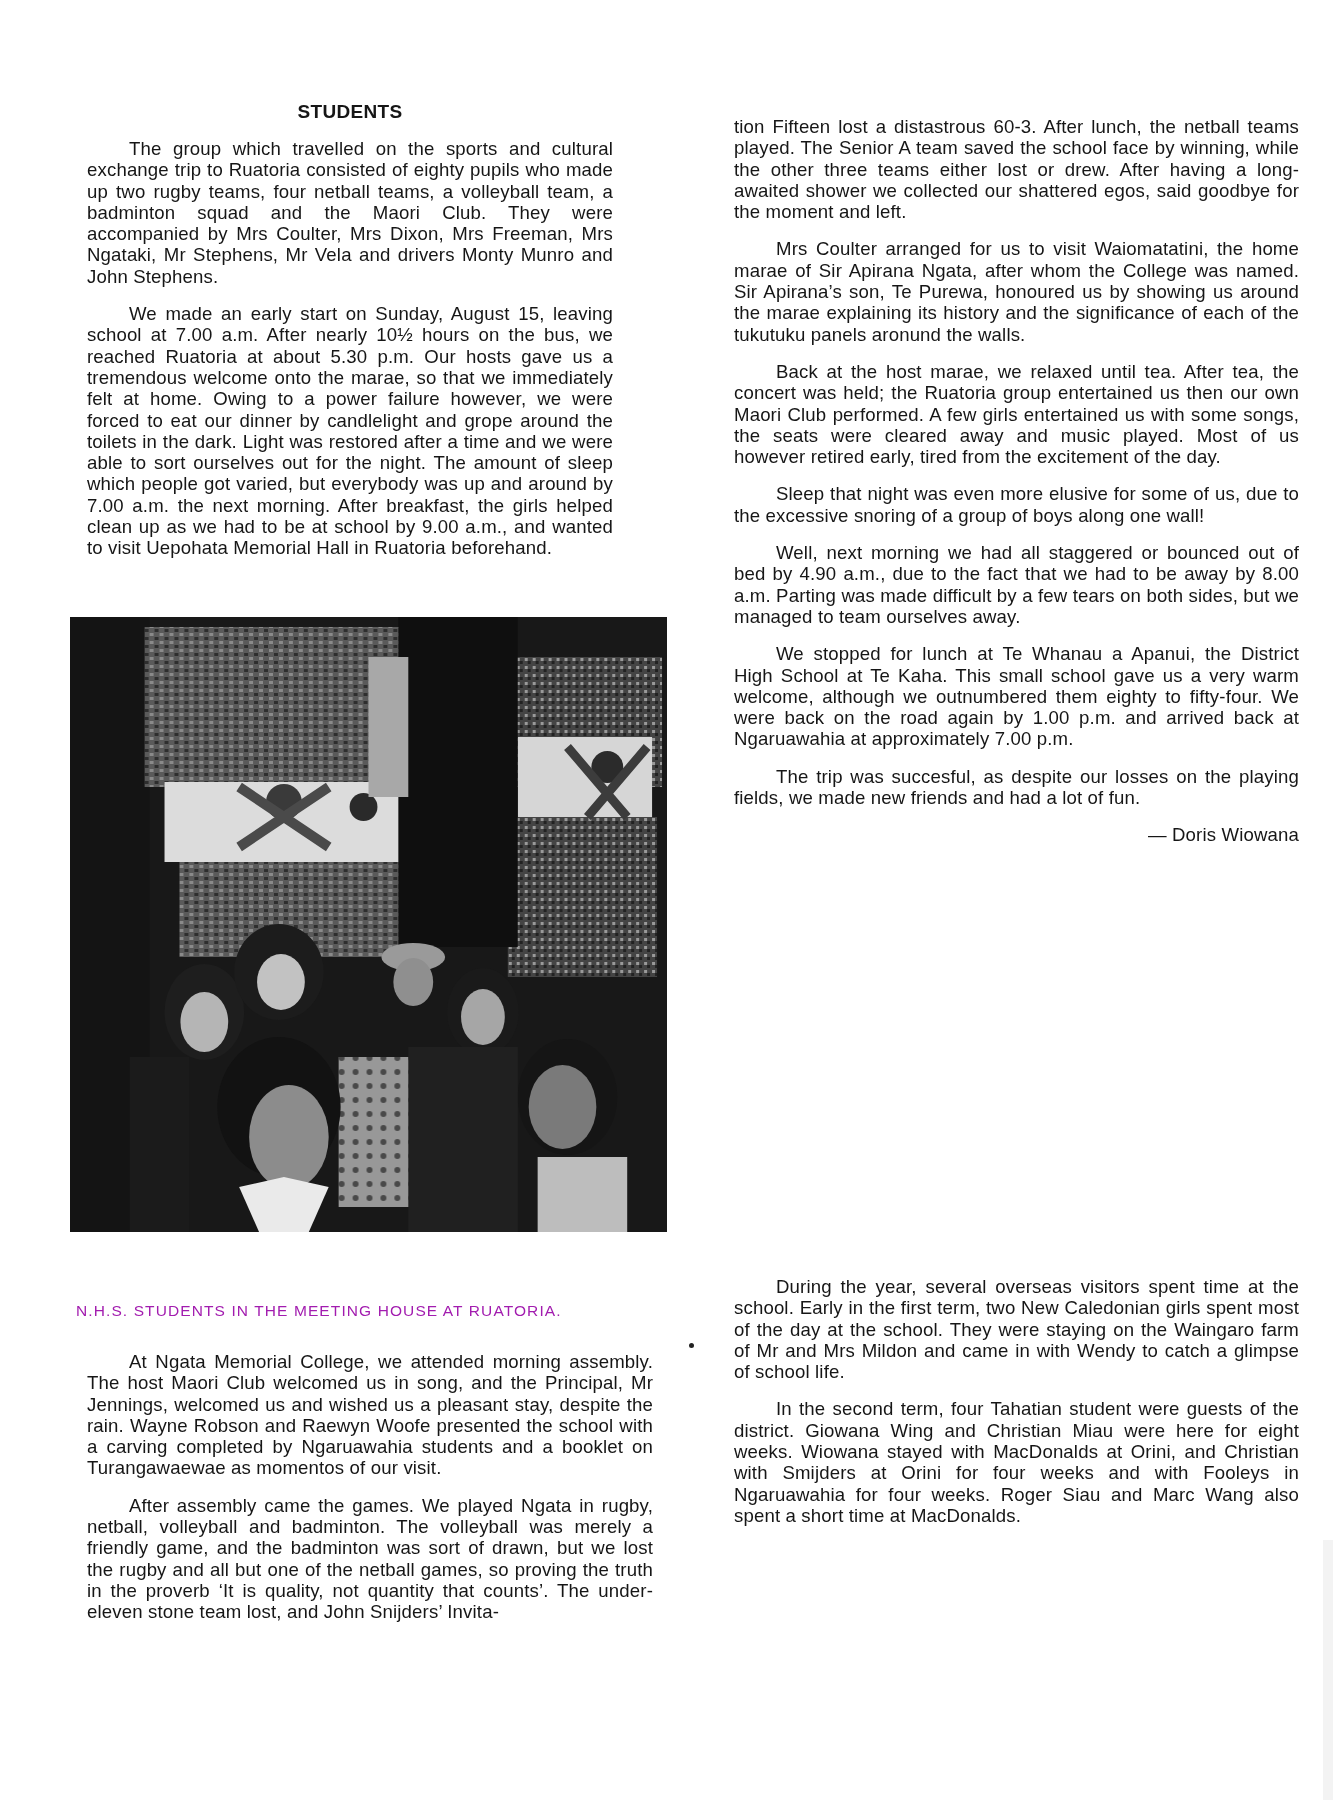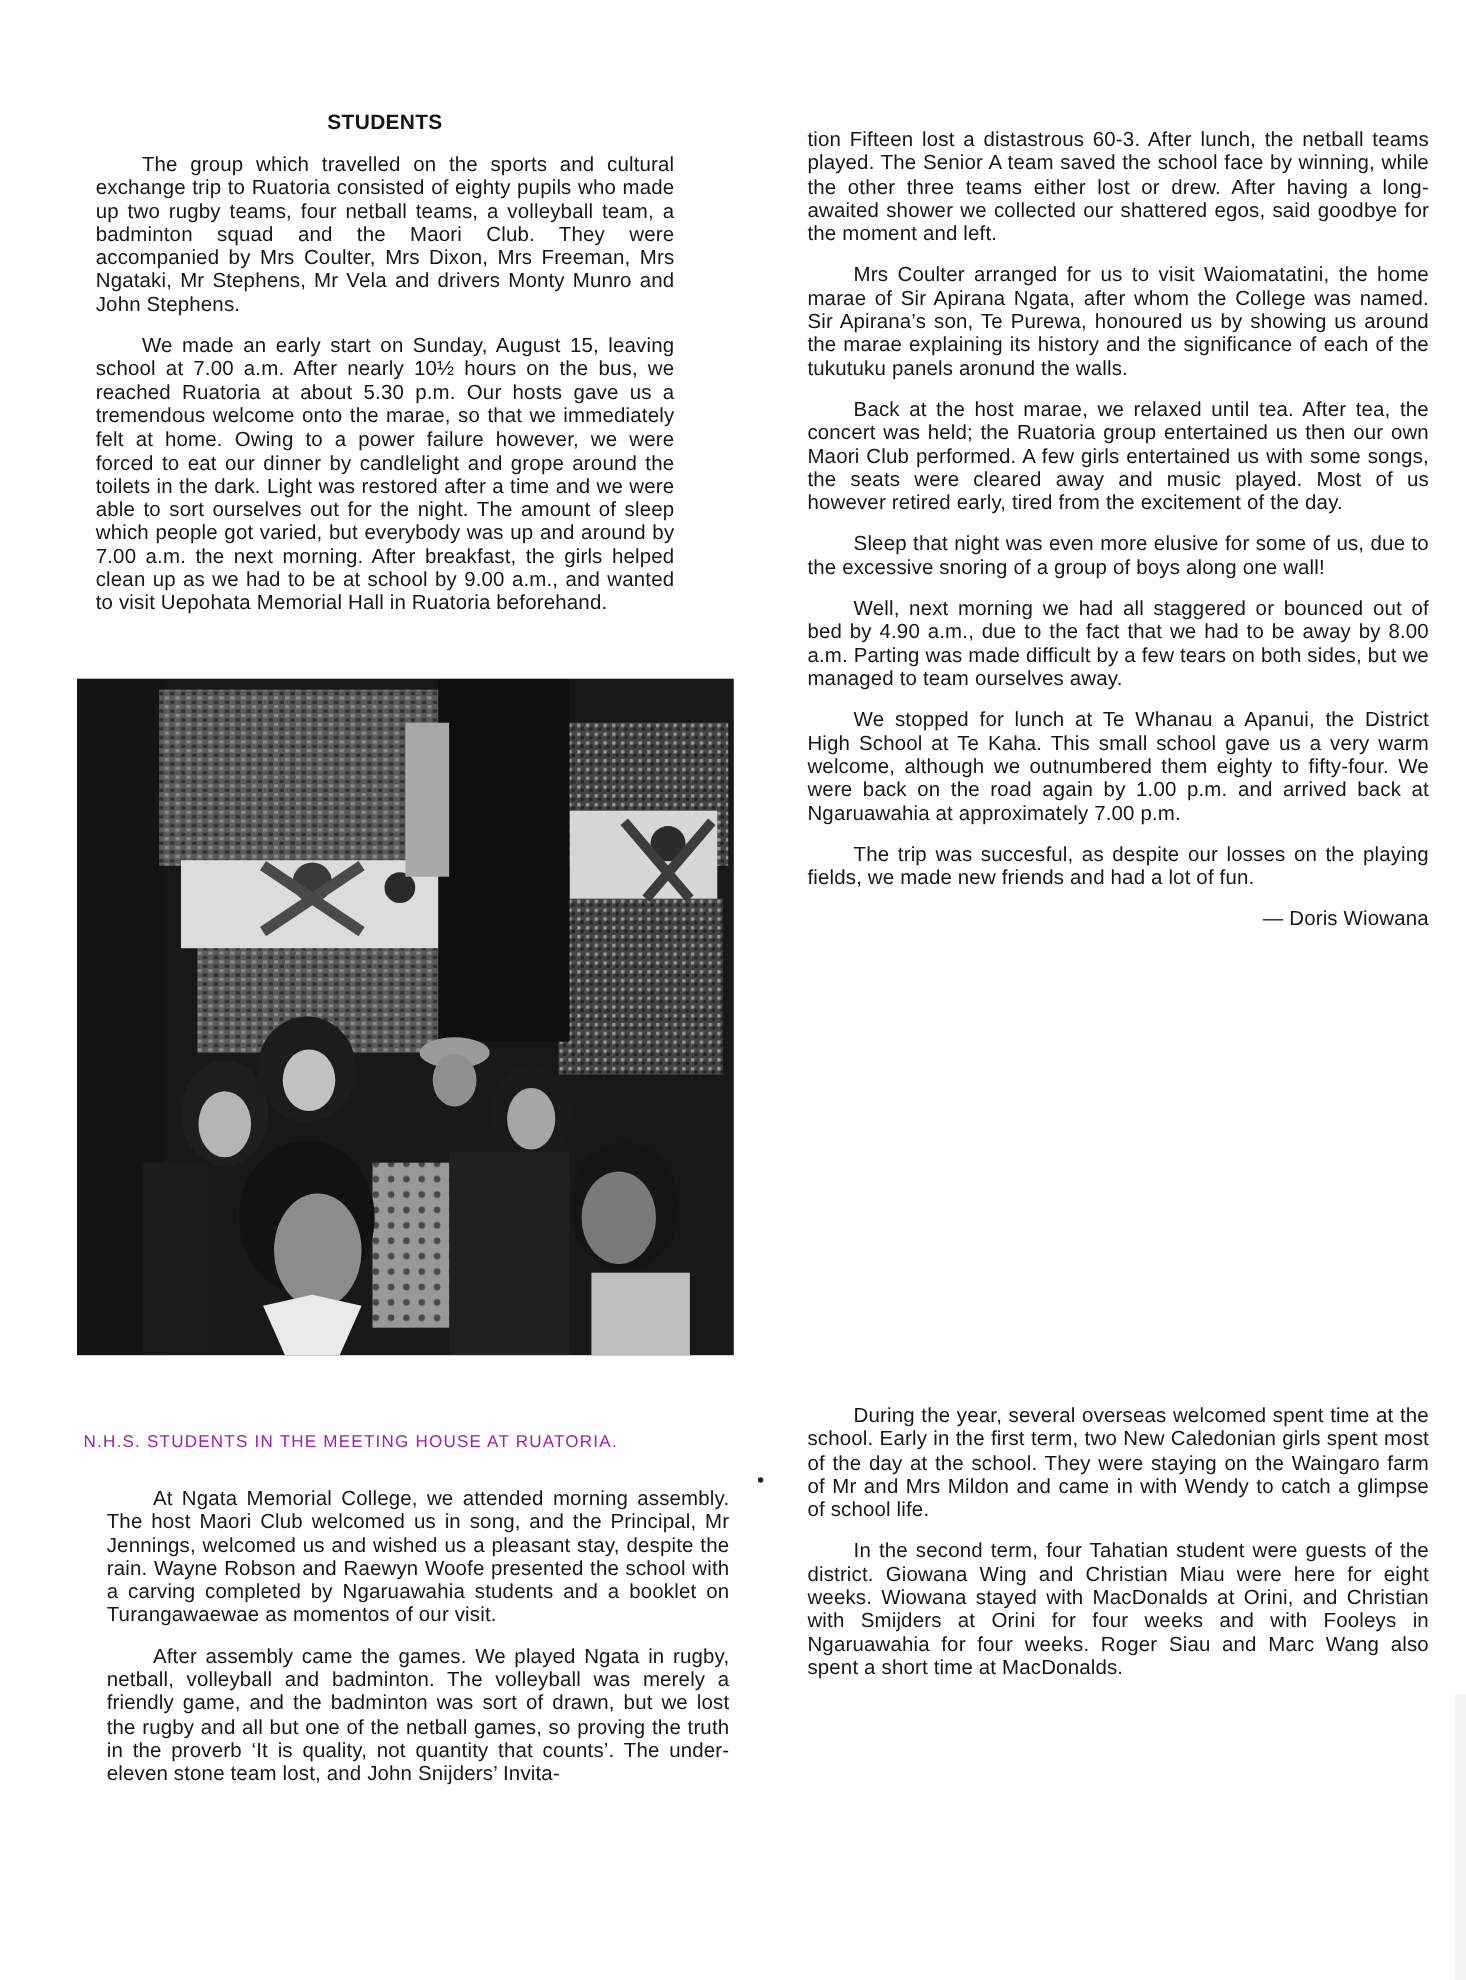--- a/index.html
+++ b/index.html
@@ -7,21 +7,21 @@
     width: 1333px; height: 1800px; position: relative; overflow: hidden;
     font-family: "Liberation Sans", "DejaVu Sans", sans-serif;
     color: #161616;
   }
   .col { position: absolute; font-size: 18.6px; line-height: 21.3px; letter-spacing: 0.15px; }
   .col p { margin: 16px; text-align: justify; text-indent: 42px; }
   .col p.noindent { text-indent: 0; }
   .heading { font-weight: bold; text-align: center; font-size: 19px; line-height: 21px; letter-spacing: 0.3px; }
   #left-top { left: 71px; top: 101px; width: 558px; }
   #right-top { left: 718px; top: 100px; width: 597px; }
-  #left-bottom { left: 81px; top: 1335px; width: 598px; }
+  #left-bottom { left: 71px; top: 1335px; width: 598px; }
   #right-bottom { left: 718px; top: 1260px; width: 597px; }
   .signature { text-align: right !important; text-indent: 0 !important; margin-top: 13px !important; }
   #caption {
     position: absolute; left: 76px; top: 1290px; width: 600px;
     font-size: 15.5px; letter-spacing: 1.1px; text-transform: uppercase; color: #a21caf; margin-top: 12px;
   }
   #photo {
     position: absolute; left: 70px; top: 617px; width: 597px; height: 615px;
     background: #1a1a1a; overflow: hidden;
   }
@@ -108,18 +108,18 @@
   <p>Mrs Coulter arranged for us to visit Waiomatatini, the home marae of Sir Apirana Ngata, after whom the College was named.  Sir Apirana’s son, Te Purewa, honoured us by showing us around the marae explaining its history and the significance of each of the tukutuku panels aronund the walls.</p>
   <p>Back at the host marae, we relaxed until tea. After tea, the concert was held; the Ruatoria group entertained us then our own Maori Club performed.  A few girls entertained us with some songs, the seats were cleared away and music played.  Most of us however retired early, tired from the excitement of the day.</p>
   <p>Sleep that night was even more elusive for some of us, due to the excessive snoring of a group of boys along one wall!</p>
   <p>Well, next morning we had all staggered or bounced out of bed by 4.90 a.m., due to the fact that we had to be away by 8.00 a.m.  Parting was made difficult by a few tears on both sides, but we managed to team ourselves away.</p>
   <p>We stopped for lunch at Te Whanau a Apanui, the District High School at Te Kaha.  This small school gave us a very warm welcome, although we outnumbered them eighty to fifty-four.  We were back on the road again by 1.00 p.m. and arrived back at Ngaruawahia at approximately 7.00 p.m.</p>
   <p>The trip was succesful, as despite our losses on the playing fields, we made new friends and had a lot of fun.</p>
   <p class="signature">— Doris Wiowana</p>
 </div>
 
 <div class="col" id="right-bottom">
-  <p>During the year, several overseas welcomed spent time at the school.  Early in the first term, two New Caledonian girls spent most of the day at the school. They were staying on the Waingaro farm of Mr and Mrs Mildon and came in with Wendy to catch a glimpse of school life.</p>
+  <p>During the year, several overseas visitors spent time at the school.  Early in the first term, two New Caledonian girls spent most of the day at the school. They were staying on the Waingaro farm of Mr and Mrs Mildon and came in with Wendy to catch a glimpse of school life.</p>
   <p>In the second term, four Tahatian student were guests of the district.  Giowana Wing and Christian Miau were here for eight weeks.  Wiowana stayed with MacDonalds at Orini, and Christian with Smijders at Orini for four weeks and with Fooleys in Ngaruawahia for four weeks.  Roger Siau and Marc Wang also spent a short time at MacDonalds.</p>
 </div>
 
 <div class="speck" style="left:689px; top:1343px;"></div>
 <div class="edge-mark" style="top:1540px; height:260px;"></div>
 
 </body></html>

